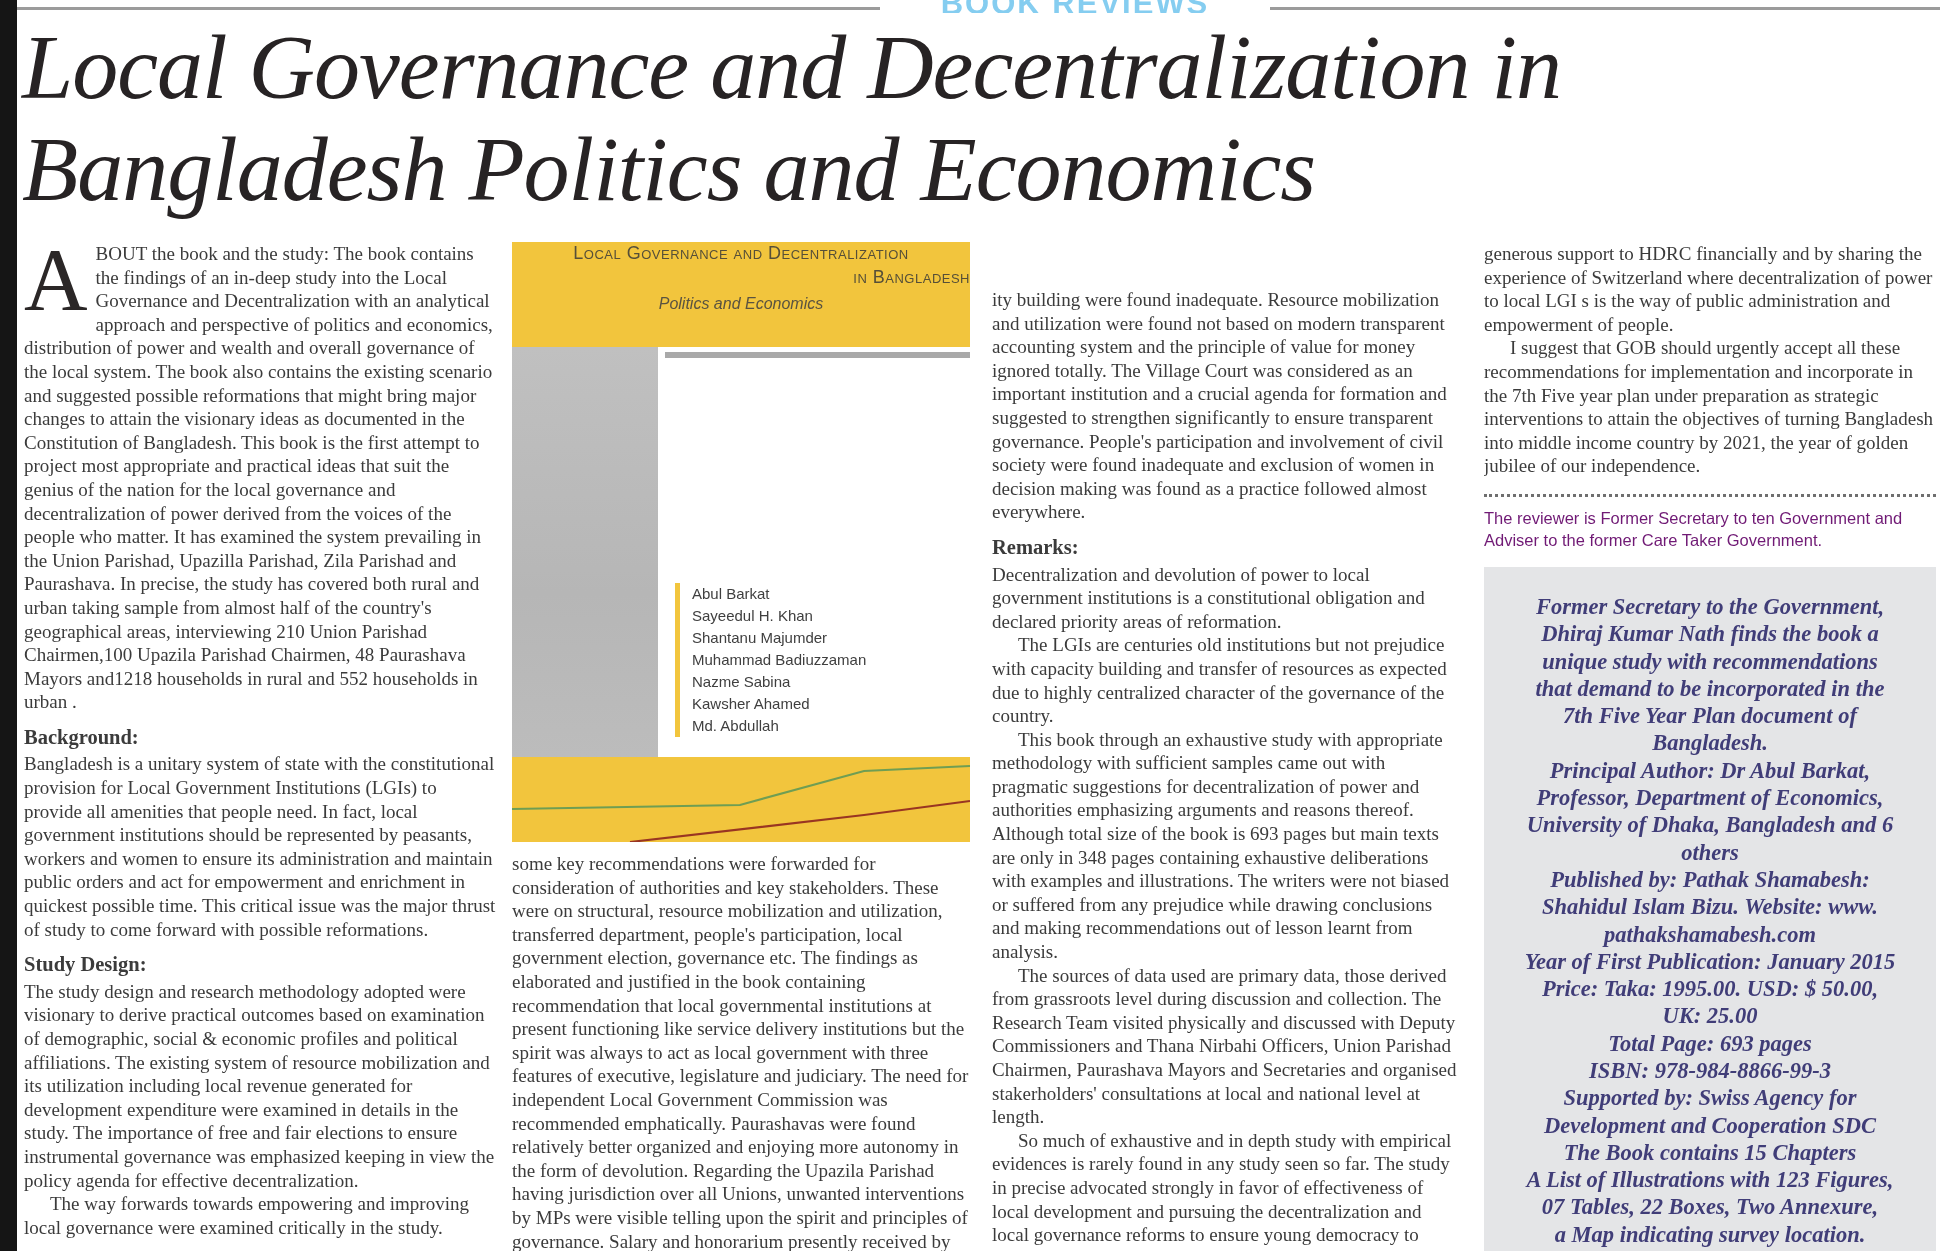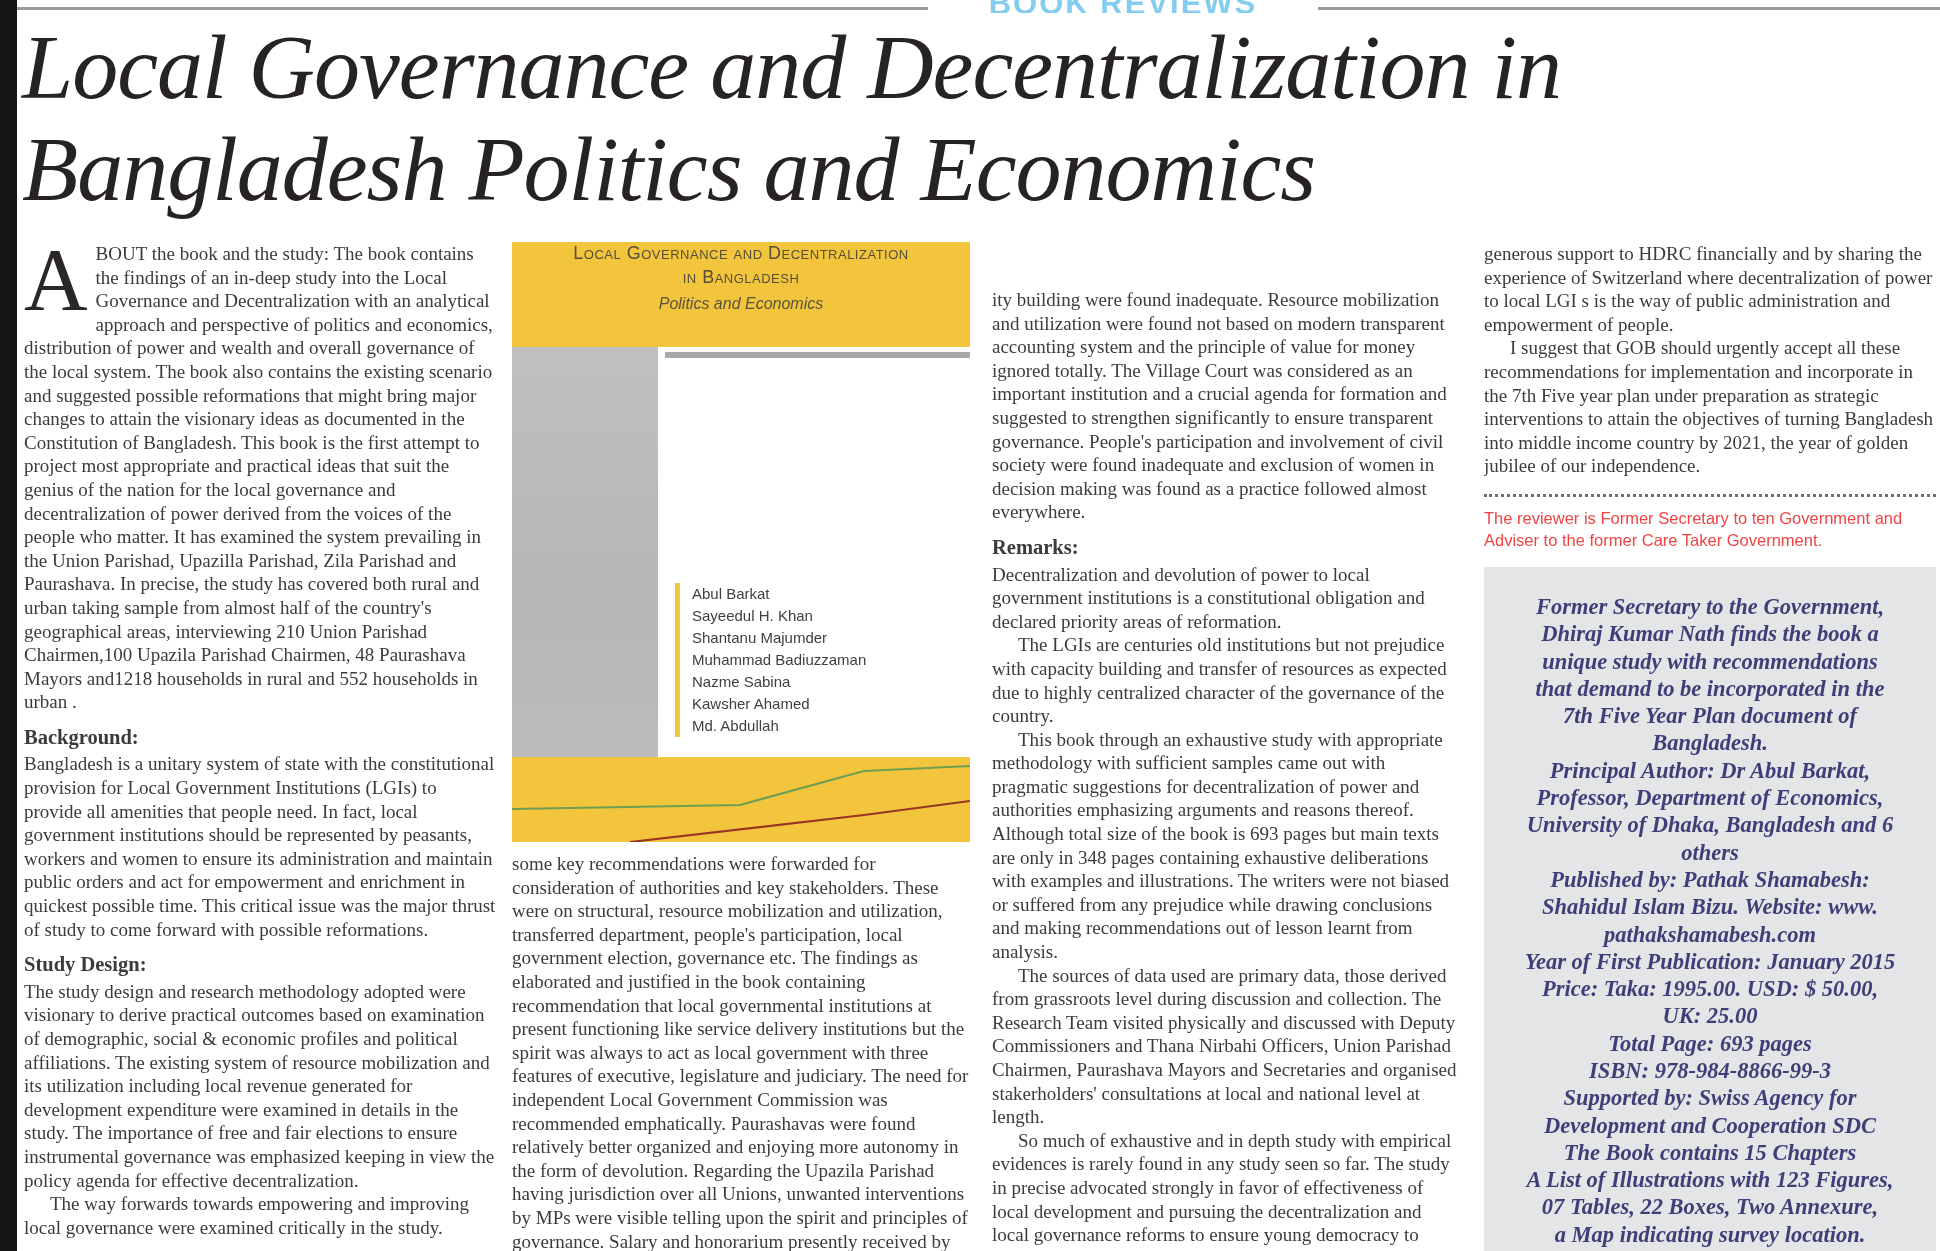--- a/index.html
+++ b/index.html
@@ -4,21 +4,21 @@
 <style>
   html,body{margin:0;padding:0;}
   body{
     width:1940px;height:1251px;position:relative;background:#ffffff;
     font-family:"Liberation Serif","DejaVu Serif",serif;color:#3b3b3b;
     overflow:hidden;
   }
   .left-strip{position:absolute;left:0;top:0;width:17px;height:1251px;background:#151515;}
   .top-rule{position:absolute;left:17px;right:0;top:7px;height:3px;background:#9b9b9b;}
   .section-label-box{
-    position:absolute;left:928px;top:0;width:390px;height:13px;overflow:hidden;
+    position:absolute;left:880px;top:0;width:390px;height:13px;overflow:hidden;
     background:#ffffff;text-align:center;z-index:2;
   }
   .section-label-box span{
     display:inline-block;margin-top:-20px;
     font-family:"Liberation Sans",sans-serif;font-weight:bold;font-size:31px;
     letter-spacing:2px;color:#85cdf0;
   }
   .page-title{
     position:absolute;left:22px;top:16px;width:1560px;
     font-style:italic;font-size:92px;line-height:102px;color:#272324;
@@ -39,36 +39,36 @@
     float:left;font-size:88px;line-height:72px;padding:2px 8px 0 0;color:#2b2727;
     font-family:"Liberation Serif",serif;
   }
   
   .cover{width:458px;height:600px;margin-bottom:10px;position:relative;background:#ffffff;}
   .cover-band-top{
     height:105px;background:#f2c53d;text-align:center;
     font-family:"Liberation Sans",sans-serif;color:#564f38;
   }
   .cover-band-top .t1{font-variant:small-caps;font-size:18px;letter-spacing:0.5px;}
-  .cover-band-top .t2{font-variant:small-caps;font-size:18px;letter-spacing:0.5px;}
+  .cover-band-top .t2{font-variant:small-caps;font-size:18px;letter-spacing:0.5px;text-align:right;}
   .cover-band-top .t3{font-style:italic;font-size:16px;margin-top:3px;color:#5a5340;}
   .cover-mid{position:relative;height:410px;background:#ffffff;}
   .cover-strip{position:absolute;left:0;top:0;width:146px;height:410px;
     background:linear-gradient(180deg,#c0c0c0 0%,#b6b6b6 60%,#bcbcbc 100%);}
   .cover-topbar{position:absolute;left:153px;right:0;top:5px;height:6px;background:#a9a9a9;}
   .authors{
     position:absolute;left:163px;top:236px;border-left:5px solid #f2c53d;padding-left:12px;
     font-family:"Liberation Sans",sans-serif;font-size:15px;line-height:22px;color:#3f3f3f;
   }
   .cover-band-bot{position:relative;height:85px;background:#f2c53d;overflow:hidden;}
   .cover-band-bot svg{position:absolute;left:0;top:0;width:100%;height:100%;}
   
   .dotted-divider{border:none;border-top:3px dotted #6f6f6f;margin:16px 0 10px 0;}
   .reviewer-note{
-    font-family:"Liberation Sans",sans-serif;font-size:16.5px;line-height:22px;color:#ef4444;
+    font-family:"Liberation Sans",sans-serif;font-size:16.5px;line-height:22px;color:#701a75;
   }
   .infobox{
     margin-top:16px;background:#e4e5e7;padding:26px 14px 24px 14px;
     color:#403d78;font-weight:bold;font-style:italic;
     font-size:22.5px;line-height:27.3px;text-align:center;
   }
 </style>
 </head>
 <body>
 

